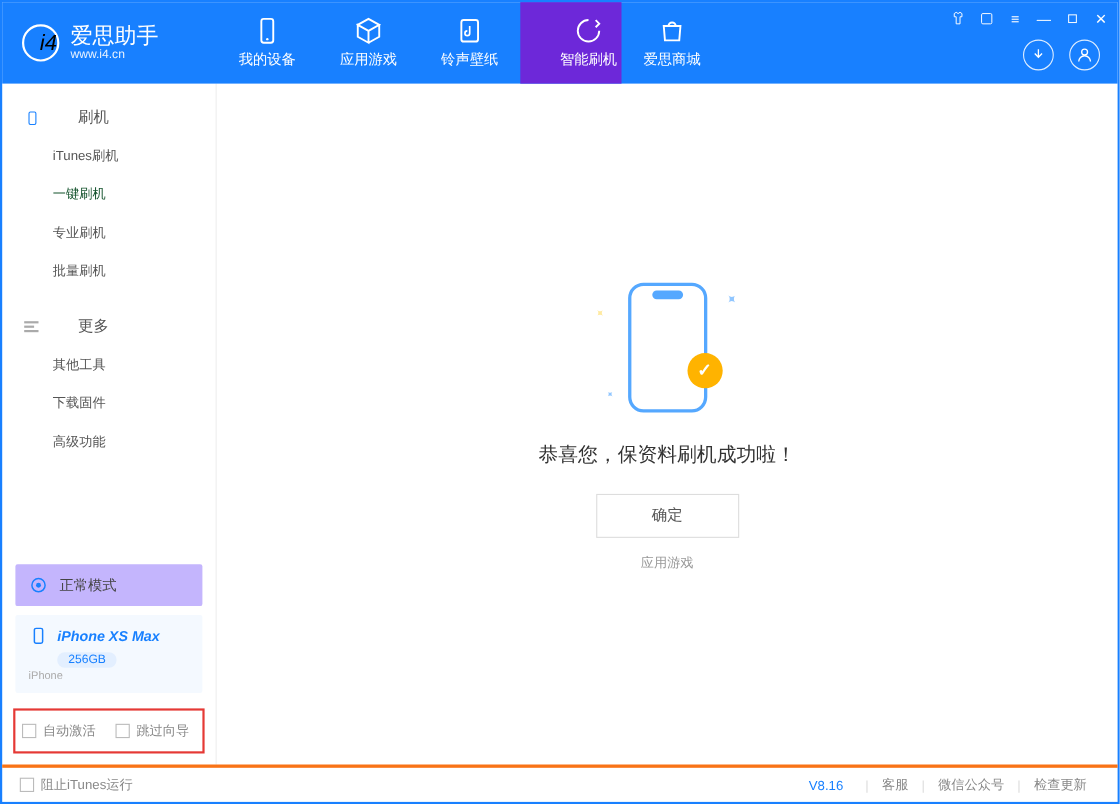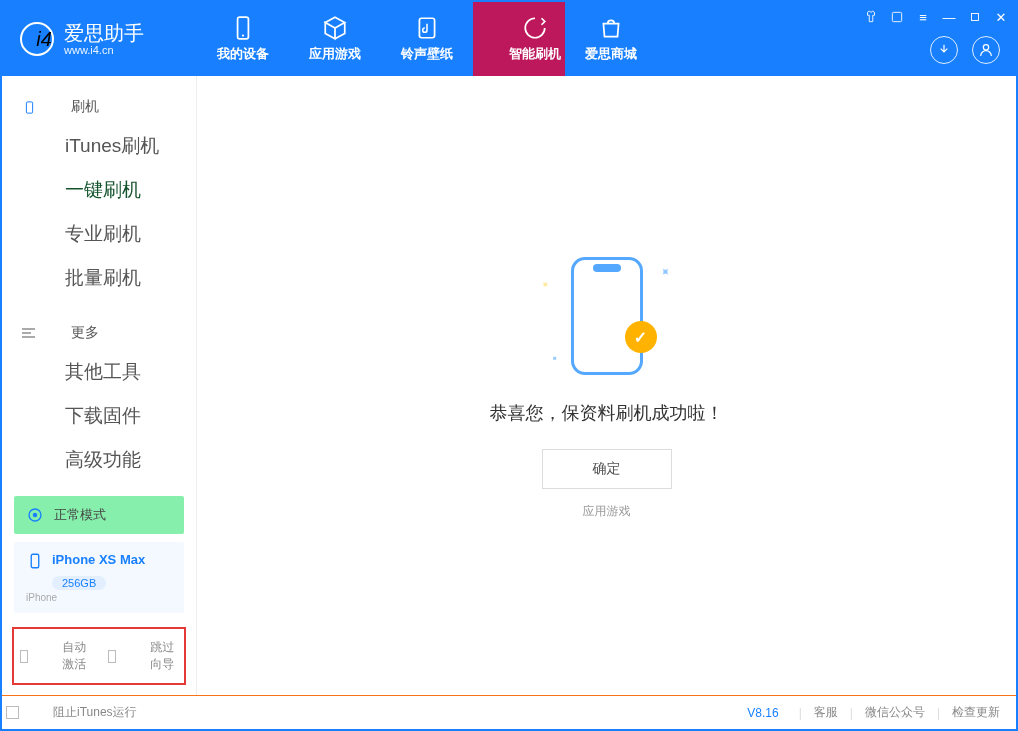--- a/index.html
+++ b/index.html
@@ -5,65 +5,65 @@
   * { box-sizing: border-box; margin: 0; padding: 0; font-family: "Microsoft YaHei", sans-serif; }
   body { background: #fff; }
   .app { width: 1018px; height: 731px; border: 2px solid #1880ff; display: flex; flex-direction: column; position: relative; }
   .header { height: 74px; background: #1880ff; display: flex; align-items: stretch; position: relative; }
   .logo-block { display: flex; align-items: center; padding-left: 18px; width: 195px; }
   .logo-circle { width: 34px; height: 34px; border: 2.5px solid #fff; border-radius: 50%; display: flex; align-items: center; justify-content: center; margin-right: 10px; }
   .logo-circle span { color: #000000; font-weight: normal; font-size: 20px; font-style: italic; margin-left: 14px; }
   .logo-text { color: #ffffff; display: flex; flex-direction: column; line-height: 1.1; }
   .logo-text .cn { font-size: 20px; font-weight: 500; }
   .logo-text .en { font-size: 11px; opacity: .9; }
-  .tabs { display: flex; flex: 1; font-weight: bold; }
+  .tabs { display: flex; flex: 1; }
   .tab { width: 92px; color: #fff; display: flex; flex-direction: column; align-items: center; justify-content: center; cursor: pointer; }
-  .tab.active { background: #be185d; padding-left: 32px; }
+  .tab.active { background: #6d28d9; padding-left: 32px; }
   .tab svg { width: 26px; height: 26px; margin-bottom: 4px; }
   .tab span { font-size: 13px; }
   .win-controls { position: absolute; right: 6px; top: 6px; display: flex; gap: 8px; }
   .win-controls div { width: 18px; height: 18px; color: #fff; display: flex; align-items: center; justify-content: center; cursor: pointer; font-size: 13px; }
   .header-right { position: absolute; right: 16px; bottom: 12px; display: flex; gap: 14px; }
   .header-right div { width: 28px; height: 28px; border: 1.5px solid rgba(255,255,255,.85); border-radius: 50%; color: #fff; display: flex; align-items: center; justify-content: center; cursor: pointer; }
   .body { flex: 1; display: flex; min-height: 0; }
   .sidebar { width: 195px; border-right: 1px solid #eee; display: flex; flex-direction: column; }
   .nav { flex: 1; overflow-y: auto; padding-top: 14px; }
   .group-head { display: flex; align-items: center; padding: 8px 20px; color: #555; font-size: 14px; gap: 24px; }
   .group-head svg, .group-head .more-icon { width: 15px; height: 15px; margin-right: 10px; }
   .more-icon { display: inline-block; position: relative; }
   .more-icon::before, .more-icon::after, .more-icon span { content: ""; display: block; height: 2px; background: #aaa; margin: 2px 0; }
   .more-icon::before { width: 13px; }
   .more-icon span { width: 9px; }
   .more-icon::after { width: 13px; }
-  .nav-item { padding: 9px 20px 9px 63px; font-size: 19px; color: #555; cursor: pointer; }
+  .nav-item { padding: 9px 20px 9px 46px; font-size: 12px; color: #555; cursor: pointer; }
   .nav-item.active { color: #14532d; }
   .side-cards { padding: 0 12px 8px; }
-  .card { background: #86efac; border-radius: 2px; padding: 10px 12px; margin-top: 8px; display: flex; align-items: center; font-size: 13px; color: #444; }
+  .card { background: #c4b5fd; border-radius: 2px; padding: 10px 12px; margin-top: 8px; display: flex; align-items: center; font-size: 13px; color: #444; }
   .card svg { width: 18px; height: 18px; margin-right: 10px; color: #1880ff; }
   .device-card { background: #f4f9ff; border-radius: 2px; padding: 10px 12px; margin-top: 8px; }
-  .device-card .row1 { display: flex; align-items: flex-start; }
+  .device-card .row1 { display: flex; align-items: center; font-style: italic; }
   .device-card .name { color: #1880ff; font-weight: 600; font-size: 13px; margin-left: 8px; }
   .device-card .storage { display: inline-block; margin: 6px 0 2px 26px; padding: 1px 10px; border-radius: 10px; background: #e3efff; color: #1880ff; font-size: 11px; }
   .device-card .type { color: #aaa; font-size: 10px; }
   .options-box { border: 2px solid #e53935; margin: 6px 10px 10px; padding: 10px 6px; display: flex; align-items: center; gap: 18px; }
-  .opt { display: flex; align-items: center; font-size: 12px; color: #888; cursor: pointer; gap: 28px; }
+  .opt { display: flex; align-items: center; font-size: 12px; color: #888; cursor: pointer; }
   .opt .cb { width: 13px; height: 13px; border: 1px solid #bbb; margin-right: 6px; }
   .main { flex: 1; display: flex; flex-direction: column; align-items: center; justify-content: center; position: relative; }
   .illus { width: 140px; height: 130px; position: relative; margin-bottom: 20px; display:flex; align-items:center; justify-content:center;}
   .phone { width: 72px; height: 118px; border: 3px solid #55a8ff; border-radius: 14px; background: #fff; position: relative; }
   .phone::before { content: ""; position: absolute; top: 4px; left: 50%; transform: translateX(-50%); width: 28px; height: 8px; background: #55a8ff; border-radius: 4px; }
   .check-badge { position: absolute; right: 20px; bottom: 28px; width: 32px; height: 32px; background: #ffb300; border-radius: 50%; display: flex; align-items: center; justify-content: center; color: #fff; font-weight: bold; }
   .sparkle { position: absolute; color: #ffeaa0; font-size: 10px; }
   .s1 { left: 4px; top: 28px; transform: rotate(45deg); }
   .s2 { right: 6px; top: 14px; transform: rotate(45deg); font-size: 12px; color:#90c6ff;}
   .s3 { left: 14px; bottom: 18px; transform: rotate(45deg); font-size:8px; color:#90c6ff;}
   .msg { font-size: 18px; color: #333; margin-bottom: 24px; }
   .ok-btn { padding: 10px 50px; border: 1px solid #ddd; background: #fff; cursor: pointer; font-size: 14px; color: #555; margin-bottom: 14px; }
   .log-link { font-size: 12px; color: #999; cursor: pointer; }
-  .footer { height: 34px; border-top: 1px solid #f97316; display: flex; align-items: center; padding: 0 4px; font-size: 12px; color: #888; }
+  .footer { height: 34px; border-top: 3px solid #f97316; display: flex; align-items: center; padding: 0 16px; font-size: 12px; color: #888; }
   .footer .opt { color: #888; }
   .footer .spacer { flex: 1; }
   .footer .ver { color: #1880ff; margin-right: 20px; }
   .footer .flink { color: #888; cursor: pointer; padding: 0 12px; }
   .footer .sep { color: #ddd; }
 </style>
 </head>
 <body>
 
 <div class="app">

